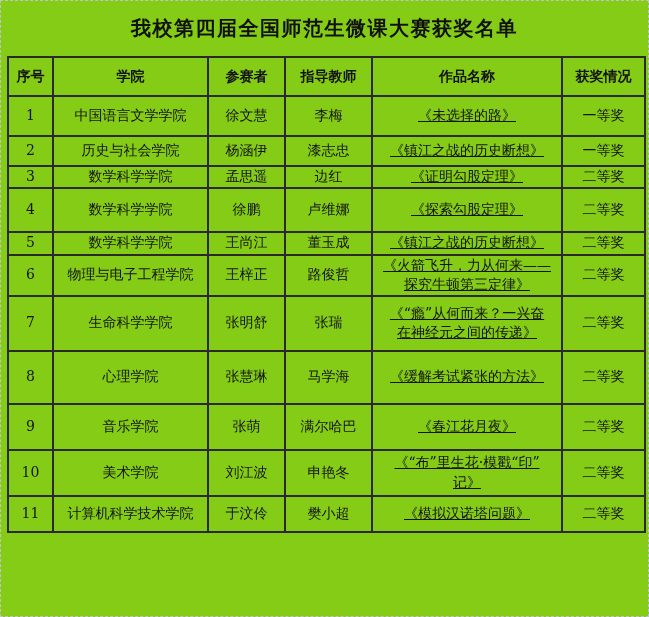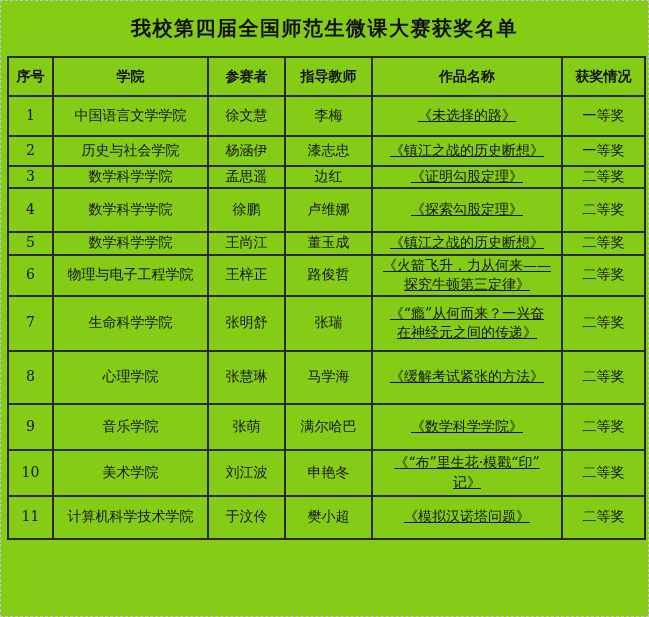--- a/index.html
+++ b/index.html
@@ -116,33 +116,33 @@
           <td>张慧琳</td>
           <td>马学海</td>
           <td class="work-cell">《缓解考试紧张的方法》</td>
           <td>二等奖</td>
         </tr>
         <tr style="height: 46px;">
           <td>9</td>
           <td>音乐学院</td>
           <td>张萌</td>
           <td>满尔哈巴</td>
-          <td class="work-cell">《数学科学学院》</td>
+          <td class="work-cell">《春江花月夜》</td>
           <td>二等奖</td>
         </tr>
         <tr style="height: 46px;">
           <td>10</td>
           <td>美术学院</td>
           <td>刘江波</td>
           <td>申艳冬</td>
           <td class="work-cell">《“布”里生花·模戳“印”
 记》</td>
           <td>二等奖</td>
         </tr>
-        <tr style="height: 43px;">
+        <tr style="height: 36px;">
           <td>11</td>
           <td>计算机科学技术学院</td>
           <td>于汶伶</td>
           <td>樊小超</td>
           <td class="work-cell">《模拟汉诺塔问题》</td>
           <td>二等奖</td>
         </tr>
       </tbody>
   </table>
 </div>

